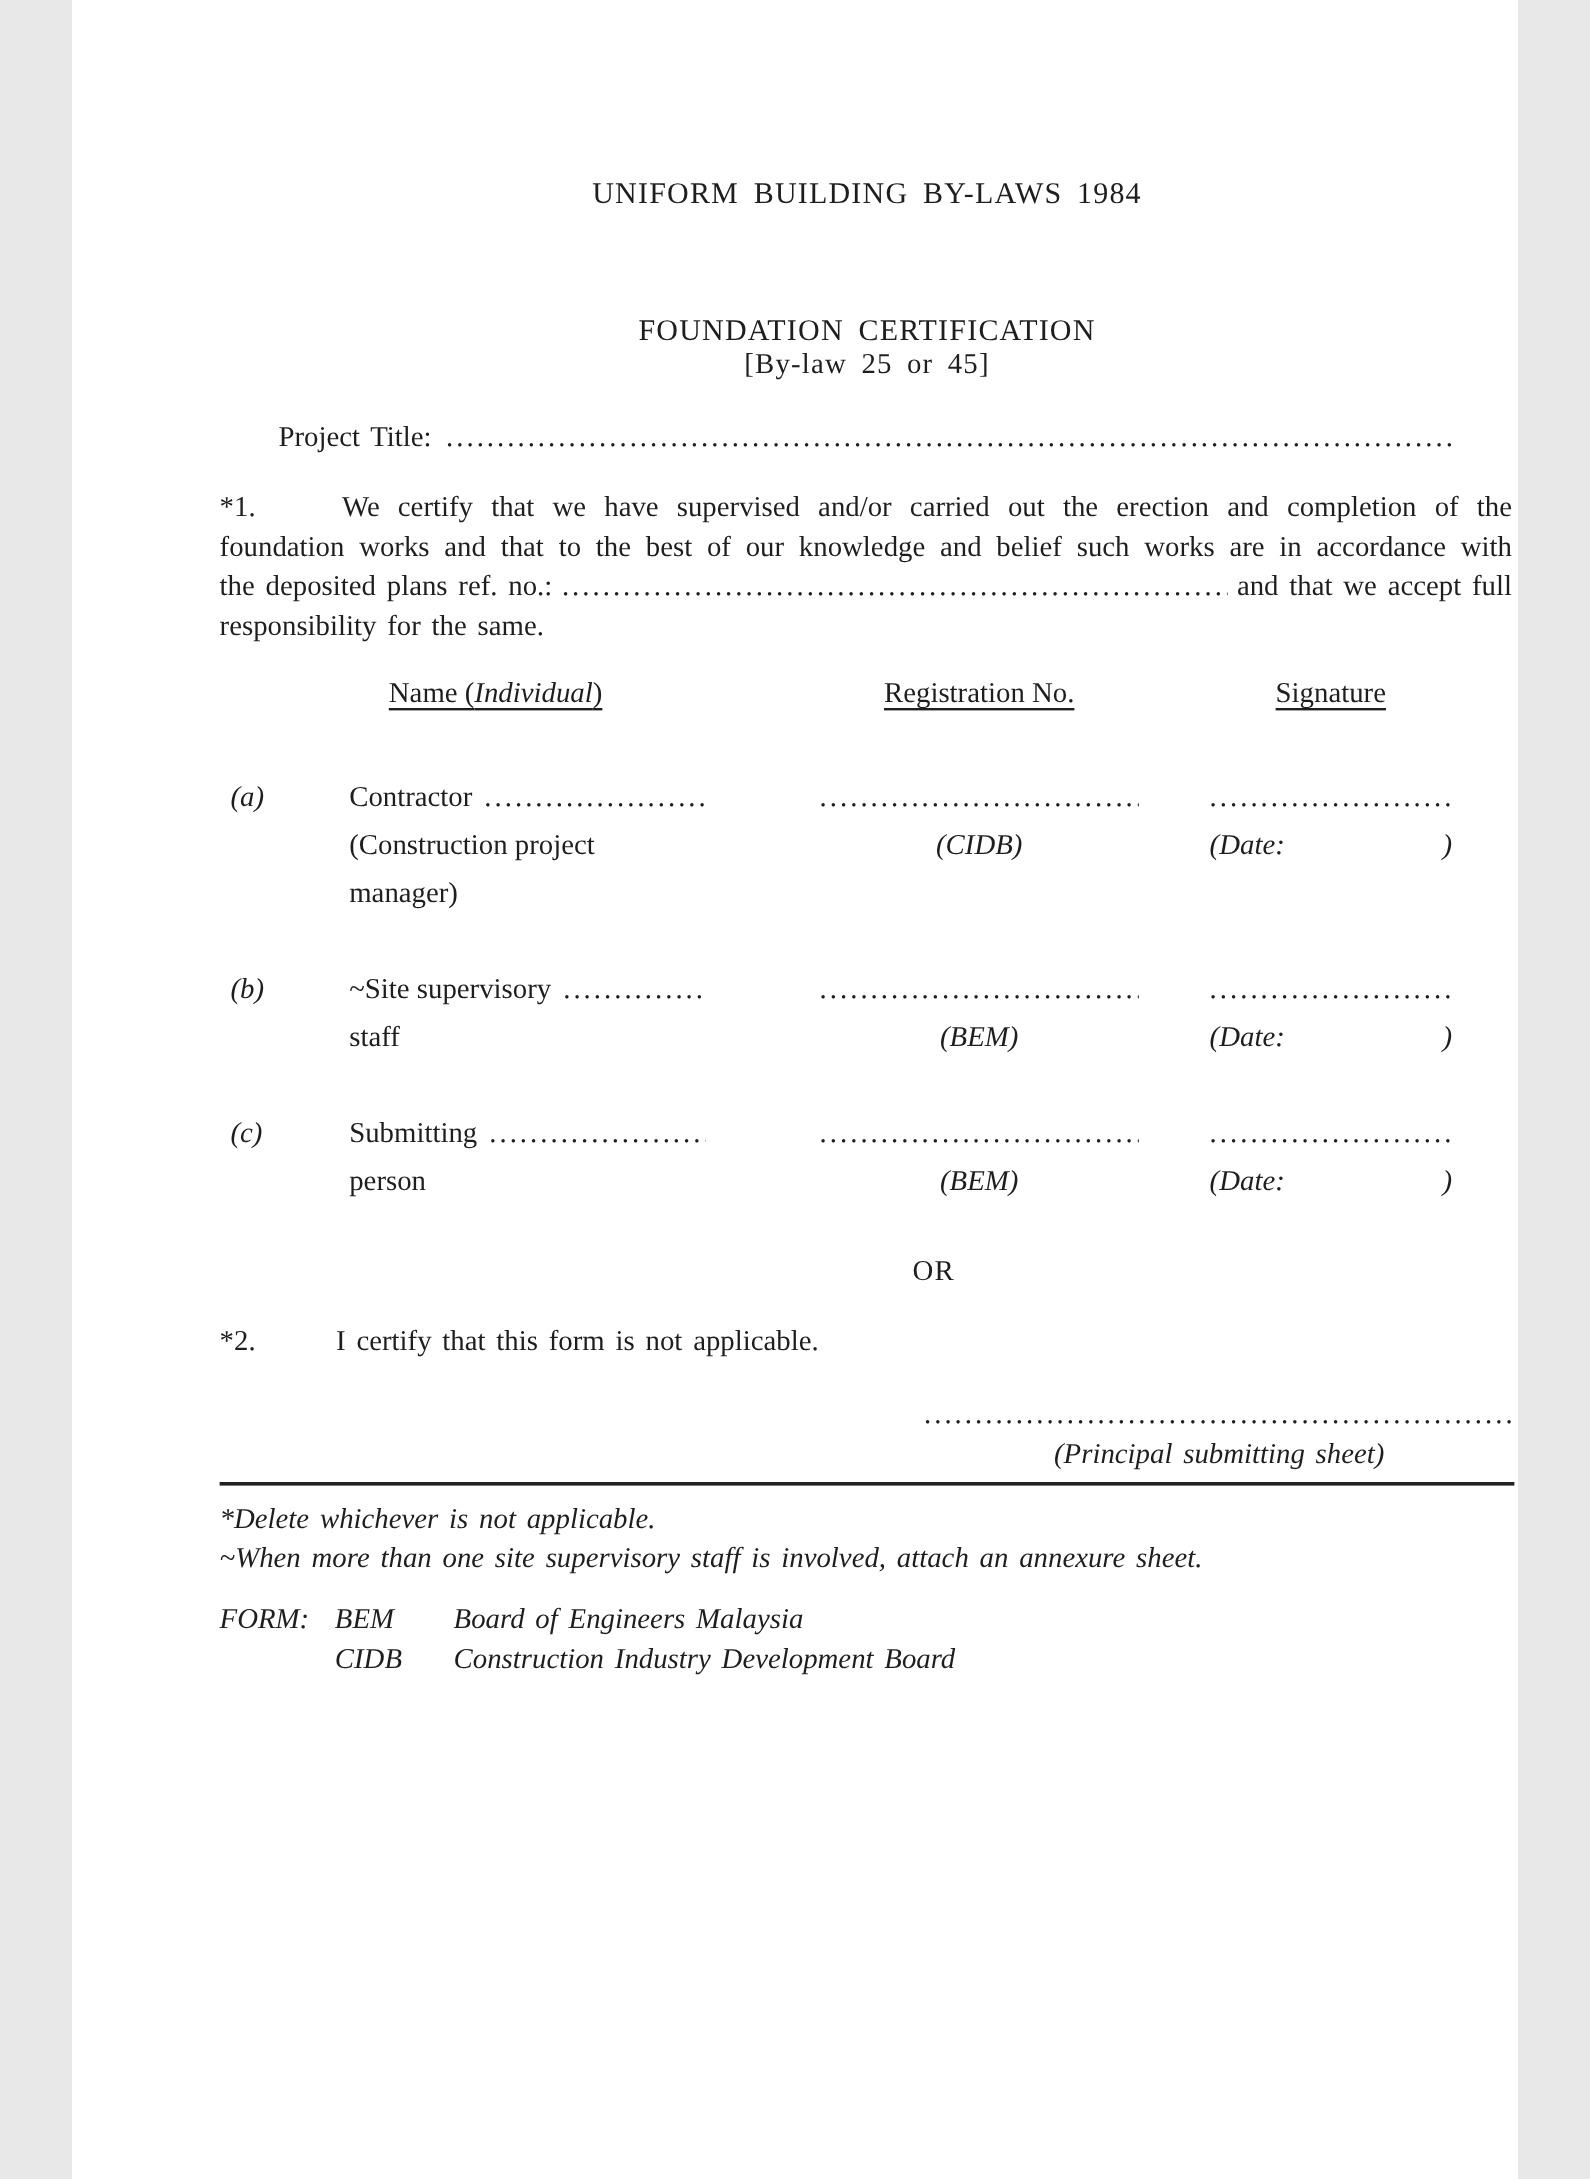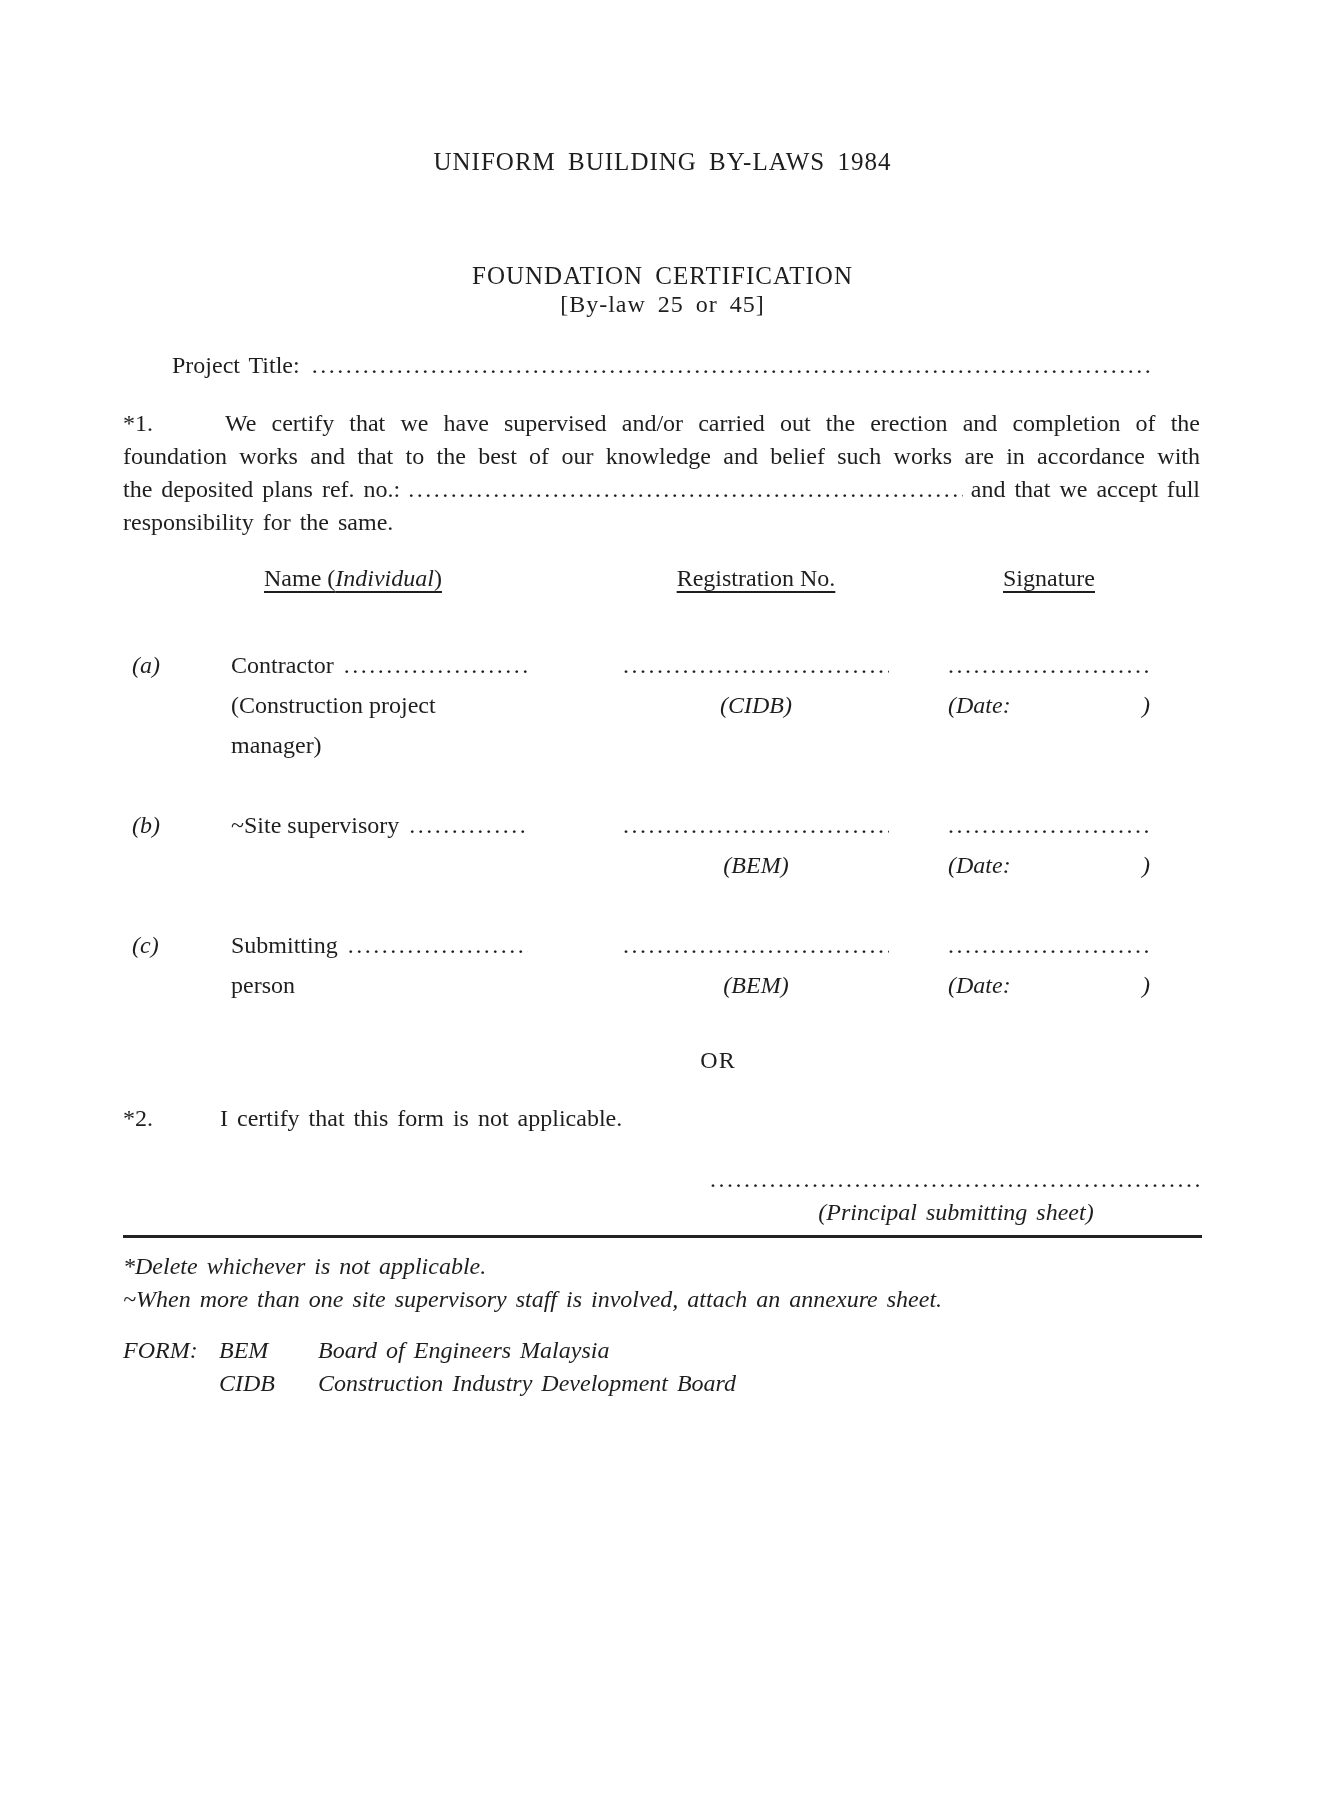--- a/index.html
+++ b/index.html
@@ -2,21 +2,21 @@
 <html><head>
 <meta charset="utf-8">
 <style>
   html, body {
     margin: 0;
     padding: 0;
     background: #e8e8e8;
   }
   .page {
     position: relative;
-    width: 1325px;
+    width: 1205px;
     height: 1816px;
     margin: 0 auto;
     background: #ffffff;
     color: #1e1e1e;
     font-family: "Liberation Serif", "DejaVu Serif", serif;
     font-size: 24px;
     overflow: hidden;
   }
   .abs { position: absolute; }
   .center-line {
@@ -189,20 +189,21 @@
       <span>)</span>
     </div>
   </div>
 
   <div class="abs frow row-marker row-b">(b)</div>
   <div class="abs frow name-cell row-b">
     <div class="name-line1">
       <span class="lbl">~Site supervisory</span>
       <span class="dots flexdots" style="margin:0;">........................................</span>
     </div>
+    <div>staff</div>
   </div>
   <div class="abs frow reg-cell row-b">
     <span class="dots">........................................</span>
     <div class="it">(BEM)</div>
   </div>
   <div class="abs frow sig-cell row-b">
     <span class="dots">..............................</span>
     <div class="date-line">
       <span>(Date:</span>
       <span>)</span>

